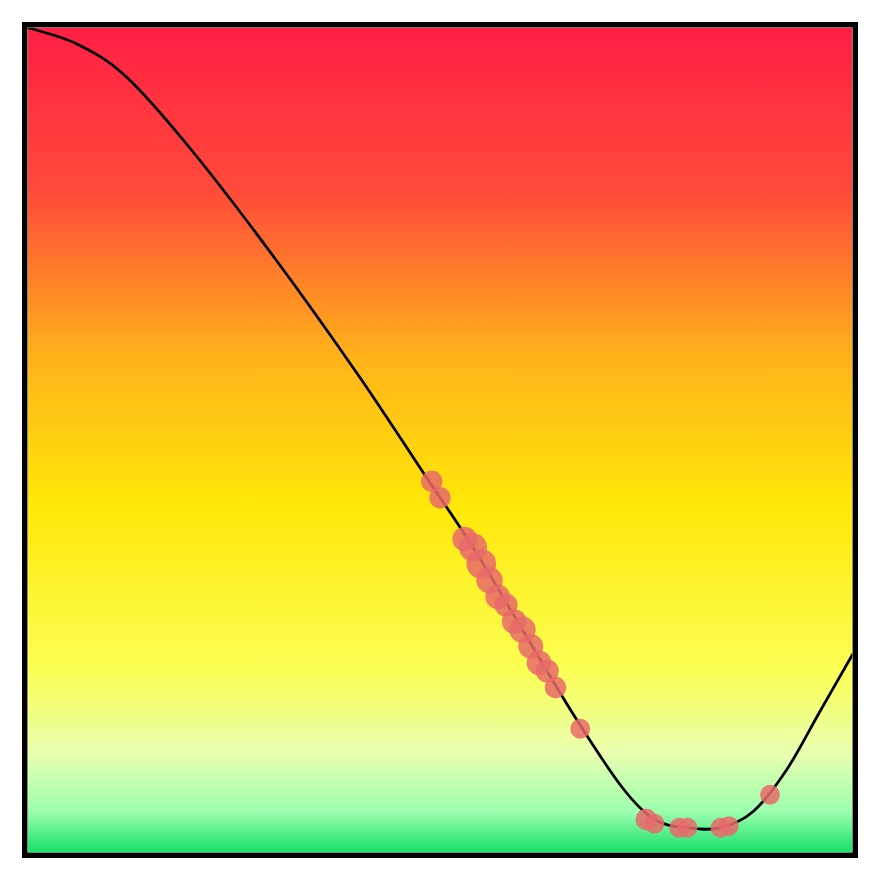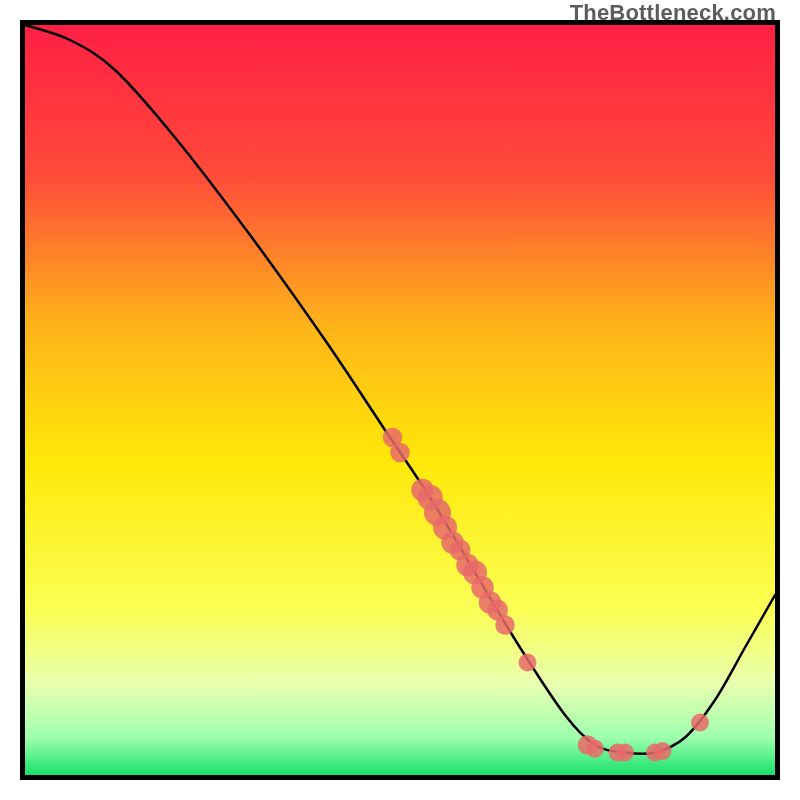--- a/index.html
+++ b/index.html
@@ -35,21 +35,20 @@
     letter-spacing: 0.2px;
   }
   svg {
     display: block;
   }
 </style>
 </head>
 <body>
 
 <div class="stage">
-  <div class="watermark">TheBottleneck.com</div>
 
   <div class="plot">
     <svg id="chart-svg" width="750" height="750" viewBox="0 0 750 750">
       <defs>
         <linearGradient id="bg-grad" x1="0" y1="0" x2="0" y2="1">
             <stop offset="0.0%" stop-color="#ff1f44"></stop>
             <stop offset="20.0%" stop-color="#ff4b3a"></stop>
             <stop offset="40.0%" stop-color="#ffb31a"></stop>
             <stop offset="58.0%" stop-color="#ffe808"></stop>
             <stop offset="78.0%" stop-color="#fbff55"></stop>

